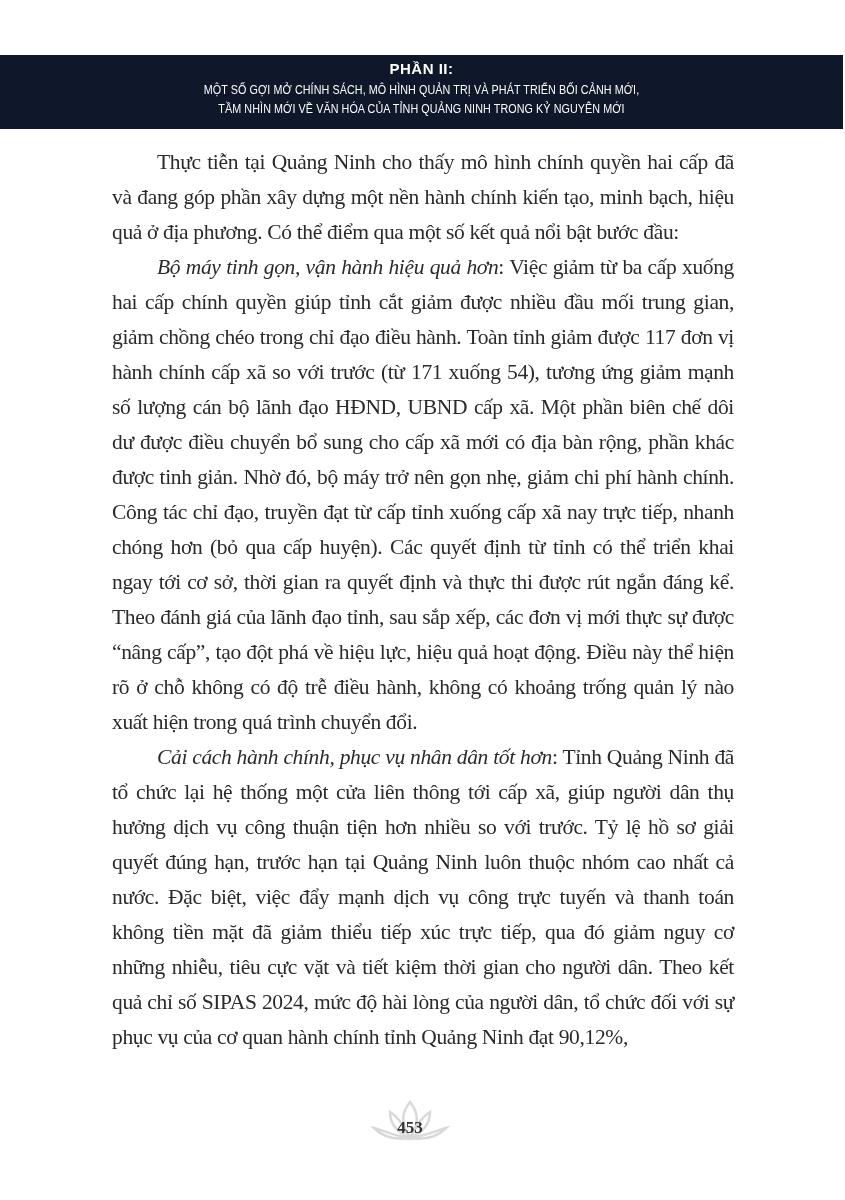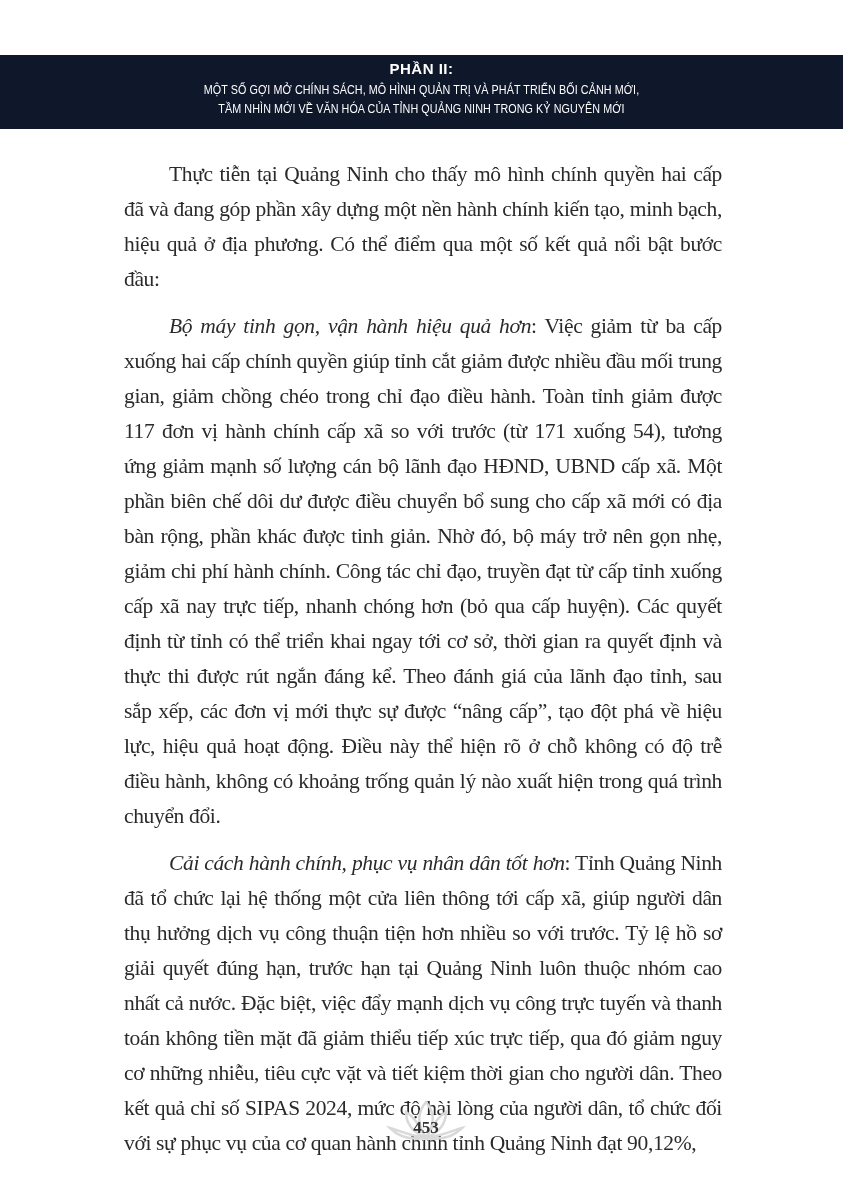--- a/index.html
+++ b/index.html
@@ -16,24 +16,24 @@
   .banner .sub {
     font-size: 12.5px; line-height: 23px; transform: scaleX(0.86);
     transform-origin: center; white-space: nowrap; letter-spacing: 0.1px;
   }
   .banner .sub + .sub { margin-top: -4px; }
   .content {
     position: absolute; left: 112px; top: 145px; width: 622px;
     font-family: "Liberation Serif", serif; font-size: 21.5px;
     line-height: 35px; color: #2a2a2a; text-align: justify;
   }
-  .content p { margin: 12px; text-indent: 45px; letter-spacing: -0.35px; word-spacing: 0px; }
+  .content p { margin: 0; text-indent: 45px; letter-spacing: -0.35px; word-spacing: 0px; }
   .content em { }
   .footer {
-    position: absolute; left: 376px; top: 1098px; width: 100px; height: 50px;
+    position: absolute; left: 360px; top: 1098px; width: 100px; height: 50px;
   }
   .footer svg { position: absolute; left: 0; top: 0; }
   .page-num {
     position: absolute; left: 0; top: 20px; width: 100px; text-align: center;
     font-family: "Liberation Serif", serif; font-weight: bold; font-size: 17px; color: #333;
   }
 </style>
 </head>
 <body>
 

